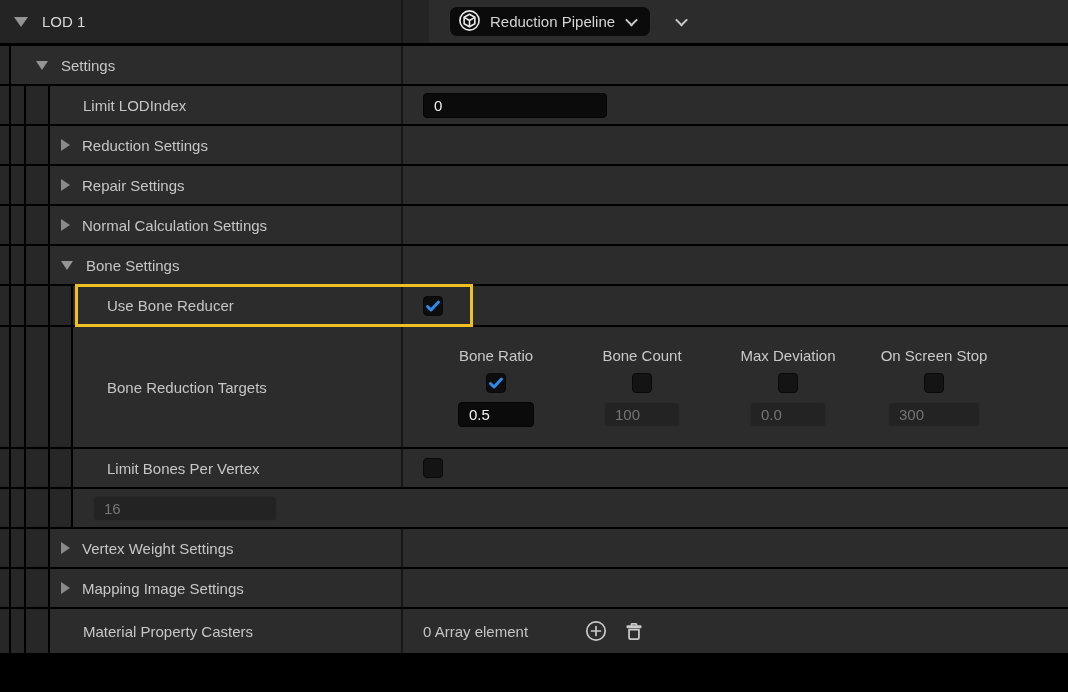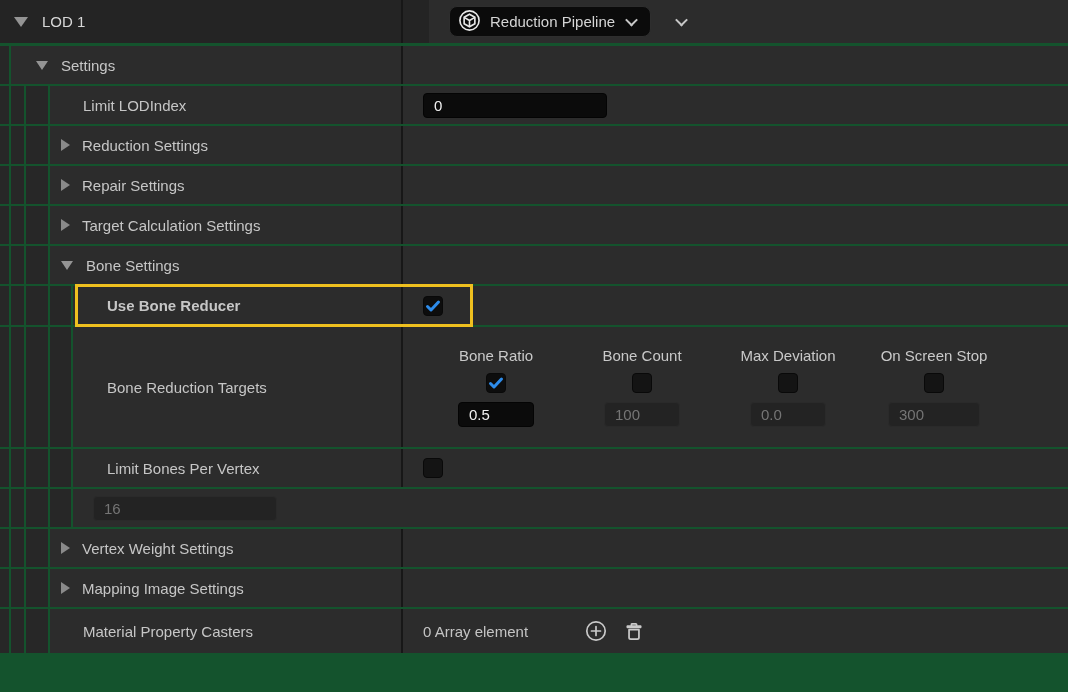--- a/index.html
+++ b/index.html
@@ -4,27 +4,27 @@
 <style>
   * { box-sizing: border-box; margin: 0; padding: 0; }
   html,body { width:1068px; height:692px; overflow:hidden; }
   body {
     background:#161616;
     font-family:"Liberation Sans", sans-serif;
     font-size:15px;
     color:#c6c6c6;
     -webkit-font-smoothing:antialiased;
   }
-  .panel { width:1068px; height:692px; background:#14532d; position:relative; }
+  .panel { width:1068px; height:692px; background:#000000; position:relative; }
 
   
   .row { display:flex; height:38px; margin-bottom:2px; position:relative; }
   .row.tall { height:120px; }
   .row.header { height:43px; }
-  .row.hl-row { height:39px;font-weight:bold; }
+  .row.hl-row { height:39px; }
   .row.last { height:44px; margin-bottom:0;align-items:flex-end; }
 
   .gcell { background:#272727; margin-right:2px; flex:0 0 auto; height:100%; }
   .g1 { width:9px; } .g2 { width:13px; } .g3 { width:22px; } .g4 { width:21px; }
 
   .body { flex:1; display:flex; background:#2c2c2c; height:100%; }
   .label-cell { display:flex; align-items:center; border-right:2px solid #171717; flex:0 0 auto; }
   .value-cell { flex:1; display:flex; align-items:center; background:#2c2c2c; padding-left:20px; }
 
   .header .body { background:#242424; }
@@ -182,21 +182,21 @@
     </div>
   </div>
 
   <div class="row">
     <span class="gcell g1"></span>
     <span class="gcell g2"></span>
     <span class="gcell g3"></span>
     <div class="body">
       <div class="label-cell w-d2">
         <span class="tri tri-right"></span>
-        <span class="lbl">Target Calculation Settings</span>
+        <span class="lbl">Normal Calculation Settings</span>
       </div>
       <div class="value-cell"></div>
     </div>
   </div>
 
   <div class="row">
     <span class="gcell g1"></span>
     <span class="gcell g2"></span>
     <span class="gcell g3"></span>
     <div class="body">

